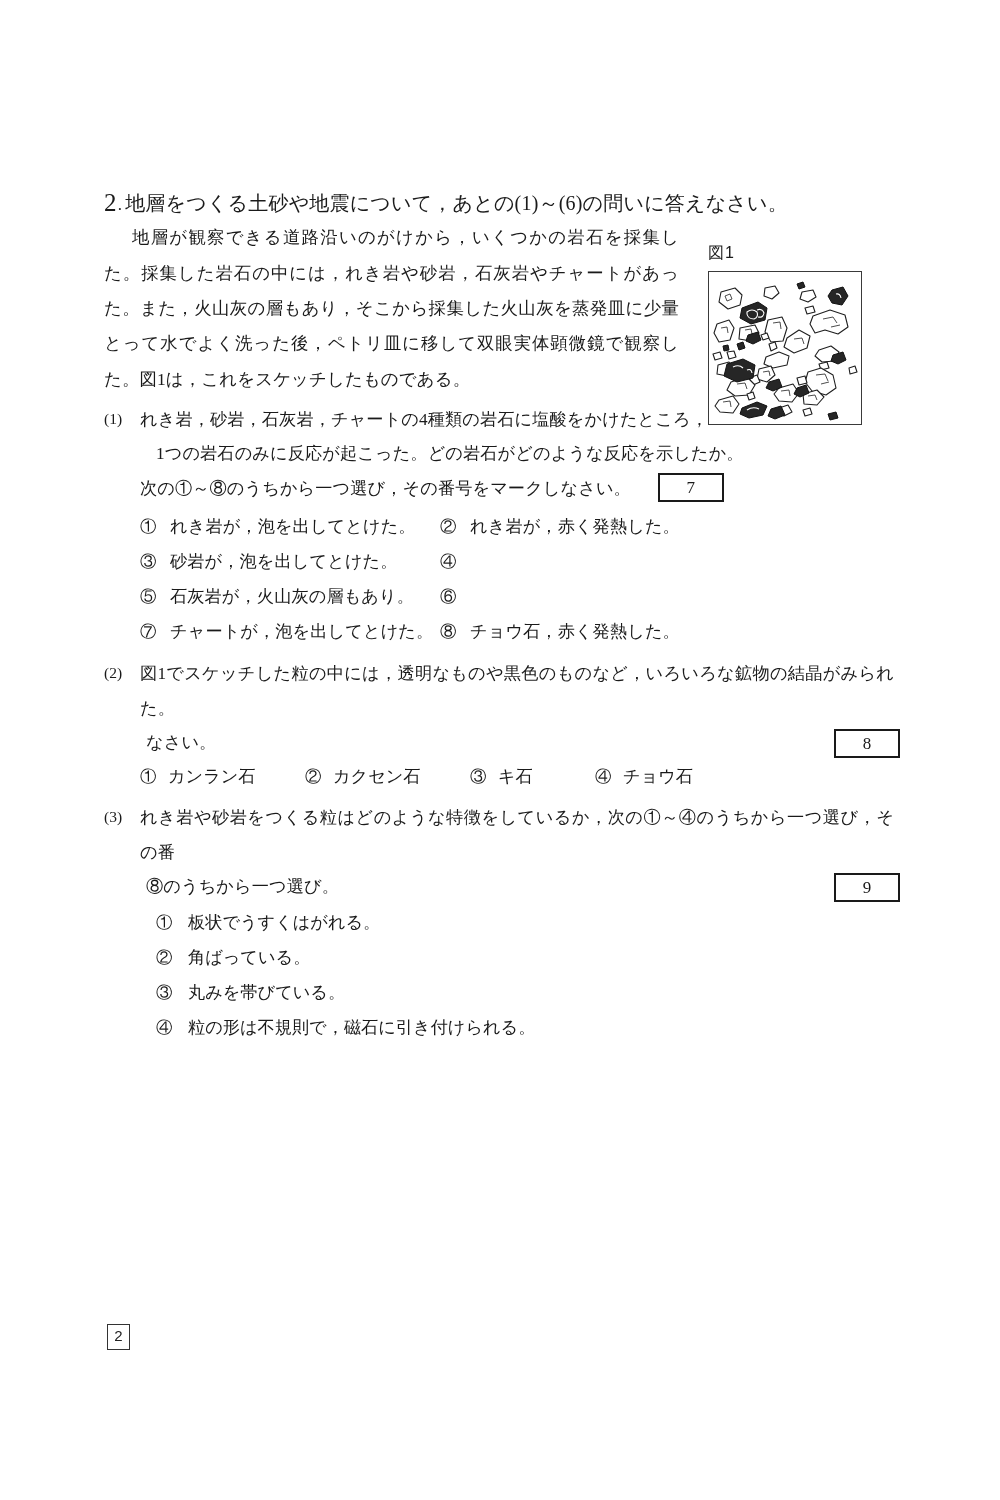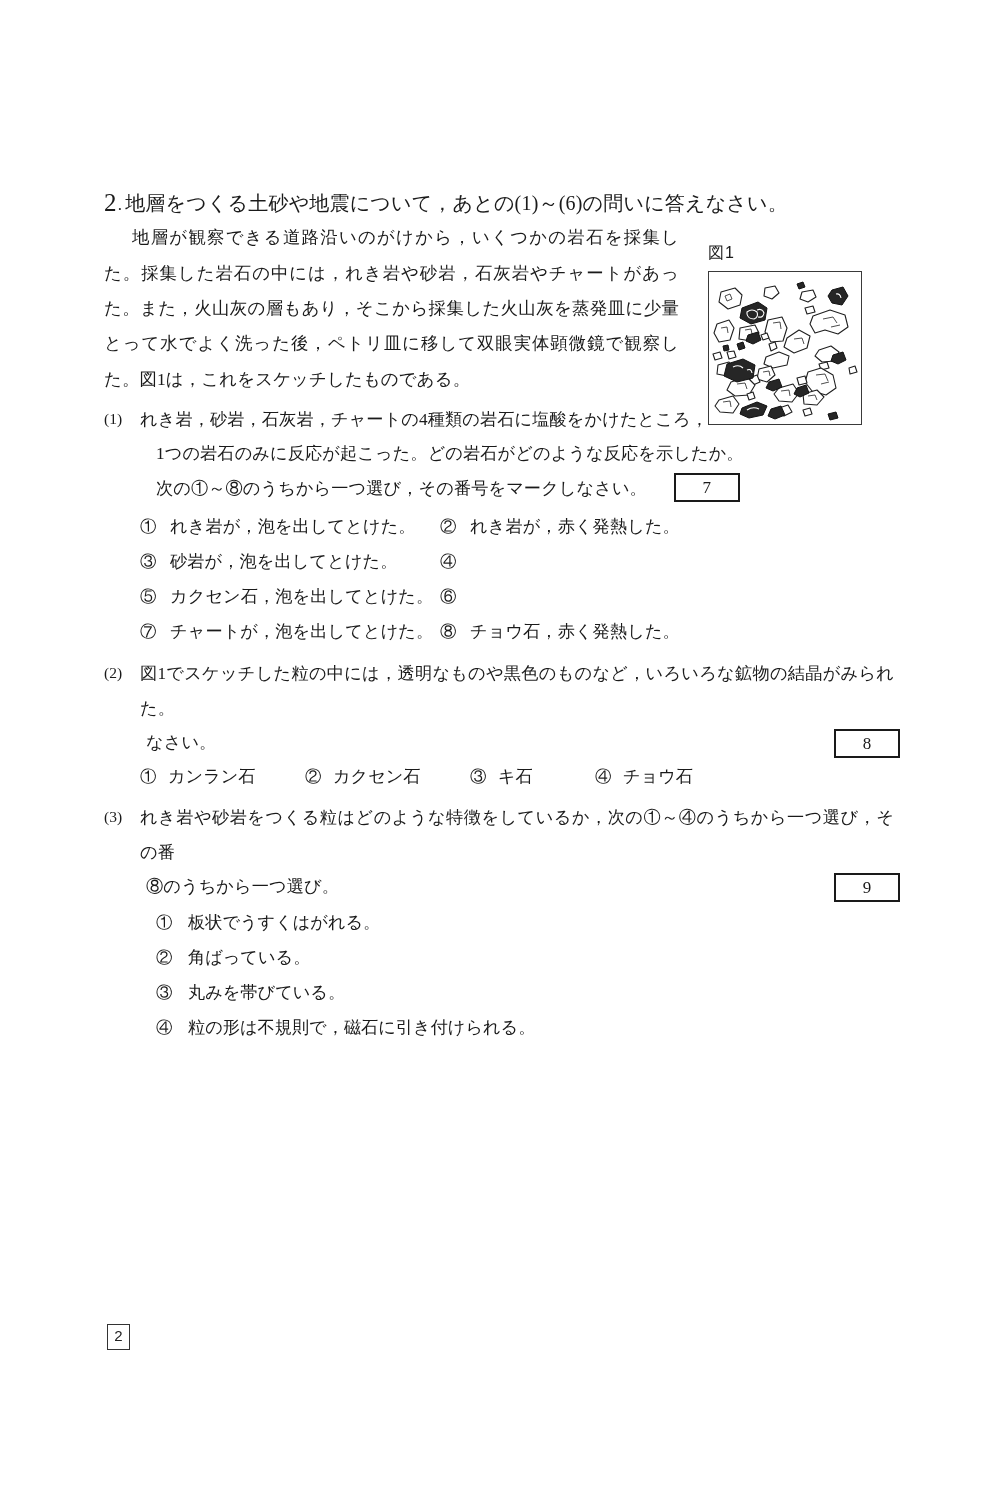--- a/index.html
+++ b/index.html
@@ -204,21 +204,21 @@
       <span class="q-head-text">地層をつくる土砂や地震について，あとの(1)～(6)の問いに答えなさい。</span>
     </div>
 
     <div class="para">地層が観察できる道路沿いのがけから，いくつかの岩石を採集した。採集した岩石の中には，れき岩や砂岩，石灰岩やチャートがあった。また，火山灰の層もあり，そこから採集した火山灰を蒸発皿に少量とって水でよく洗った後，ペトリ皿に移して双眼実体顕微鏡で観察した。図1は，これをスケッチしたものである。</div>
 
     <div class="subq" style="margin-top:6px;">
       <span class="subq-label">(1)</span>
       <div class="subq-body">
         <p>れき岩，砂岩，石灰岩，チャートの4種類の岩石に塩酸をかけたところ，</p>
         <p style="margin-left:16px;font-family:Liberation Serif, serif;">1つの岩石のみに反応が起こった。どの岩石がどのような反応を示したか。</p>
-        <p style="margin-left:16px;">
+        <p style="">
           <span>次の①～⑧のうちから一つ選び，その番号をマークしなさい。</span>
           <span style="display:inline-block;width:18px;"></span>
           <span class="ansbox">7</span>
         </p>
       </div>
     </div>
 
     <div class="choices" style="margin-top:4px;">
       <div class="choice-row">
         <div class="choice col-a">
@@ -235,21 +235,21 @@
           <span class="mark">③</span>
           <span class="ctext">砂岩が，泡を出してとけた。</span>
         </div>
         <div class="choice col-b">
           <span class="mark">④</span>
         </div>
       </div>
       <div class="choice-row">
         <div class="choice col-a">
           <span class="mark">⑤</span>
-          <span class="ctext">カクセン石，泡を出してとけた。</span>
+          <span class="ctext">石灰岩が，火山灰の層もあり。</span>
         </div>
         <div class="choice col-b">
           <span class="mark">⑥</span>
         </div>
       </div>
       <div class="choice-row">
         <div class="choice col-a">
           <span class="mark">⑦</span>
           <span class="ctext">チャートが，泡を出してとけた。</span>
         </div>

